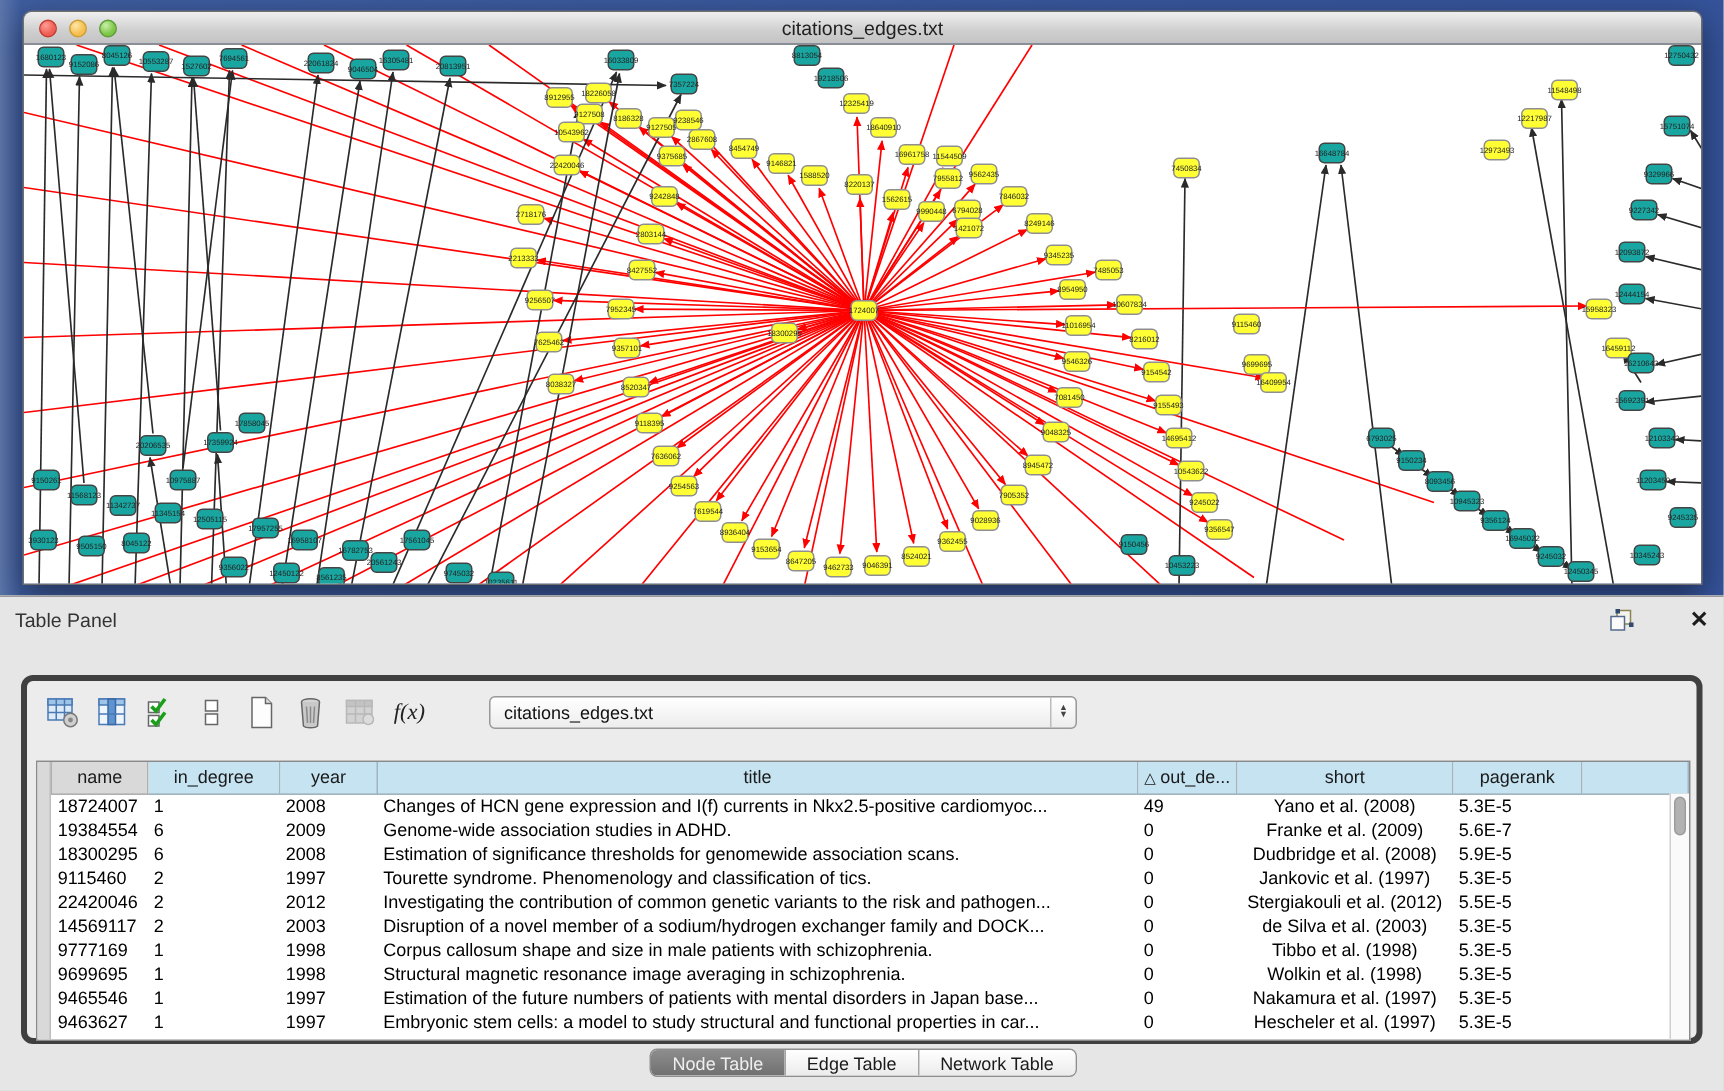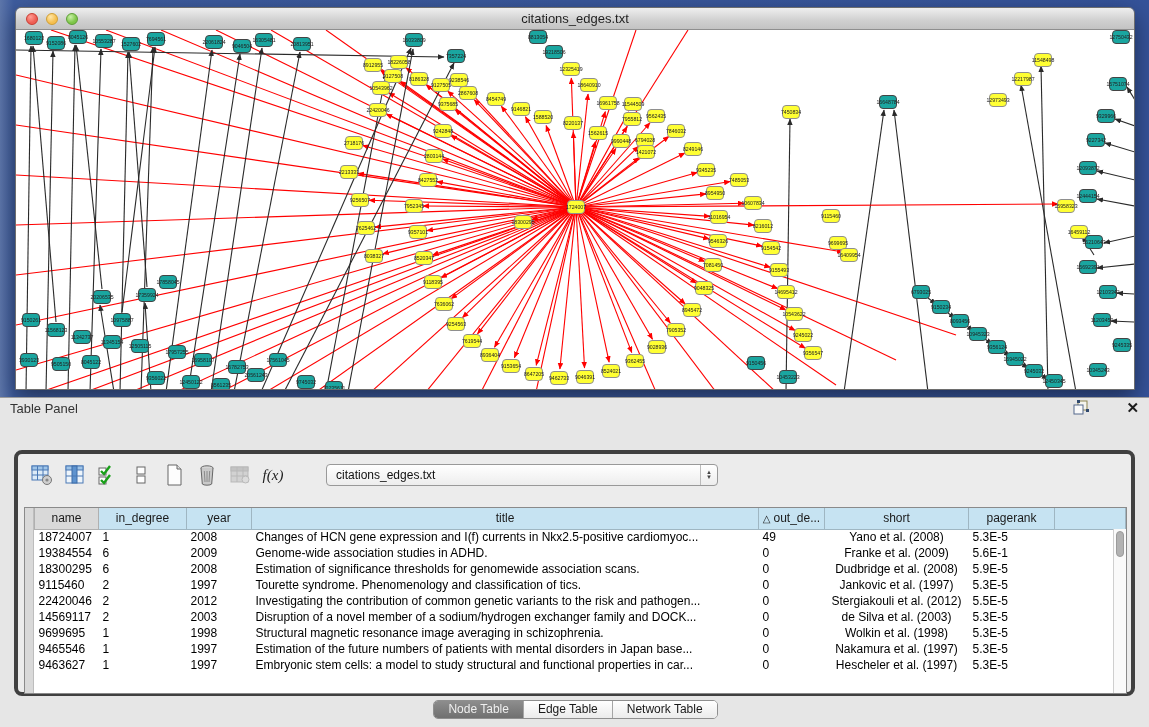--- a/index.html
+++ b/index.html
@@ -19,21 +19,21 @@
   .light.red   { background:radial-gradient(circle at 35% 30%, #ff9d94, #ee5f55 60%); border:1px solid #c93b31; }
   .light.yellow{ background:radial-gradient(circle at 35% 30%, #ffe6a8, #f5bf4f 60%); border:1px solid #d09e33; }
   .light.green { background:radial-gradient(circle at 35% 30%, #c9f0a8, #7ec648 60%); border:1px solid #5d9e35; }
   .win-title { flex:1; text-align:center; font-size:13px; color:#1f1f1f; }
   .net-canvas { position:relative; width:1120px; height:360px; background:#ffffff; }
   .net-canvas svg { position:absolute; inset:0; }
 
   
   .table-panel { position:absolute; top:397px; left:0; width:1149px; height:330px;
     background:#e6e6e6; border-top:1px solid #9a9a9a; }
-  .panel-header { height:30px; display:flex; align-items:flex-end; padding:18px 10px;gap:24px; }
+  .panel-header { height:30px; display:flex; align-items:flex-start; padding:8px 10px;gap:24px; }
   .panel-title { font-size:13px; color:#333; }
   .panel-header .spacer { flex:1; }
   .float-btn { width:18px; height:16px; margin-right:12px; cursor:default; }
   .close-btn { font-size:15px; font-weight:bold; color:#1c1c1c; line-height:16px; }
 
   .panel-container { position:absolute; left:14px; top:52px; width:1121px; height:246px;
     background:#ececec; border:4px solid #404040; border-radius:8px; padding:5px 4px 0 6px; }
 
   .toolbar { height:32px; display:flex; align-items:center; gap:9px; padding-left:6px; }
   .tb-icon { width:24px; height:24px; display:flex; align-items:center; justify-content:center; }
@@ -915,21 +915,21 @@
               <td>5.3E-5</td>
               <td></td>
             </tr>
             <tr>
               <td>19384554</td>
               <td>6</td>
               <td>2009</td>
               <td>Genome-wide association studies in ADHD.</td>
               <td>0</td>
               <td class="align-center">Franke et al. (2009)</td>
-              <td>5.6E-1</td>
+              <td>5.6E-7</td>
               <td></td>
             </tr>
             <tr>
               <td>18300295</td>
               <td>6</td>
               <td>2008</td>
               <td>Estimation of significance thresholds for genomewide association scans.</td>
               <td>0</td>
               <td class="align-center">Dudbridge et al. (2008)</td>
               <td>5.9E-5</td>
@@ -959,20 +959,30 @@
               <td>14569117</td>
               <td>2</td>
               <td>2003</td>
               <td>Disruption of a novel member of a sodium/hydrogen exchanger family and DOCK...</td>
               <td>0</td>
               <td class="align-center">de Silva et al. (2003)</td>
               <td>5.3E-5</td>
               <td></td>
             </tr>
             <tr>
+              <td>9777169</td>
+              <td>1</td>
+              <td>1998</td>
+              <td>Corpus callosum shape and size in male patients with schizophrenia.</td>
+              <td>0</td>
+              <td class="align-center">Tibbo et al. (1998)</td>
+              <td>5.3E-5</td>
+              <td></td>
+            </tr>
+            <tr>
               <td>9699695</td>
               <td>1</td>
               <td>1998</td>
               <td>Structural magnetic resonance image averaging in schizophrenia.</td>
               <td>0</td>
               <td class="align-center">Wolkin et al. (1998)</td>
               <td>5.3E-5</td>
               <td></td>
             </tr>
             <tr>

